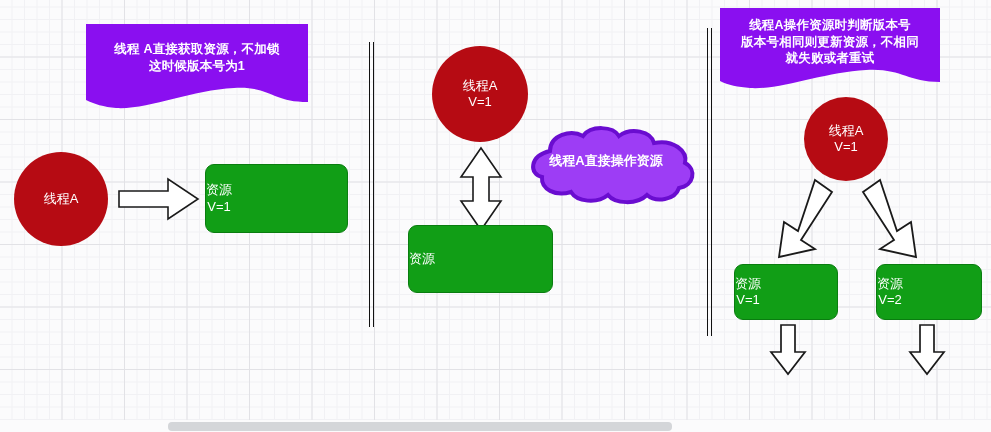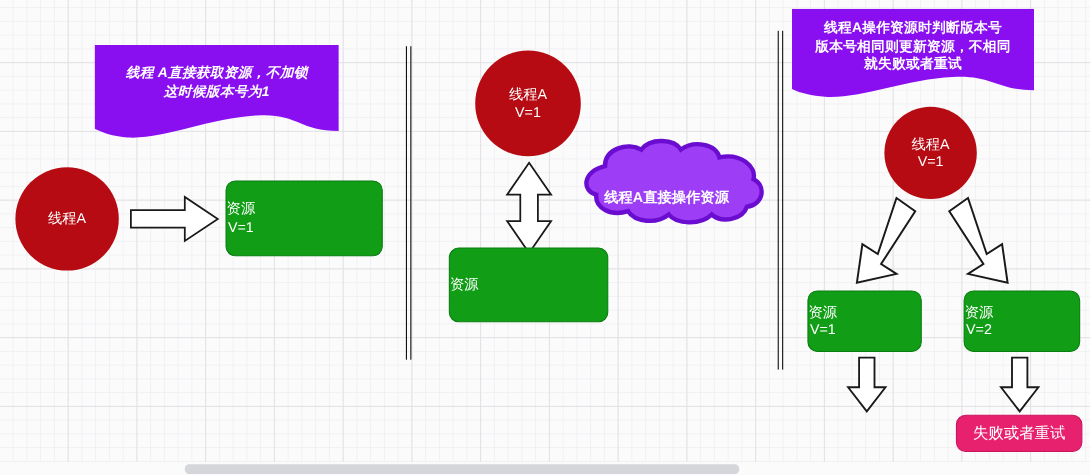--- a/index.html
+++ b/index.html
@@ -133,21 +133,21 @@
     bottom: 1px;
     background: #d4d6d9;
     border-radius: 4px;
   }
 </style>
 </head>
 <body>
 
 <div id="canvas">
 
-  <div class="abs banner-wrap" style="left:86px; top:41px; width:222px; height:88px;font-style:italic;">
+  <div class="abs banner-wrap" style="left:86px; top:24px; width:222px; height:88px;">
     <svg width="222" height="88" viewBox="0 0 222 88" xmlns="http://www.w3.org/2000/svg">
       <path d="M0,0 L222,0 L222,78 C185,78 185,62 148,64 C105,66 62,86 30,84 C18,83 8,80 0,76 Z" fill="#8a0ff0"></path>
     </svg>
     <div class="banner-text" style="top:17px; font-size:12.5px;">线程 A直接获取资源，不加锁
 这时候版本号为1</div>
   </div>
 
   <div class="abs circle" style="left:14px; top:152px; width:94px; height:94px;">
     <div class="node-text">线程A</div>
   </div>
@@ -189,21 +189,21 @@
                  C118,4 138,8 141,20
                  C160,16 175,28 172,40
                  C184,46 181,63 166,65
                  C162,77 143,80 134,72
                  C124,82 102,81 95,72
                  C84,81 64,79 58,69
                  C42,74 28,66 29,54
                  C16,51 16,33 37,28 Z"></path>
       </g>
     </svg>
-    <div class="cloud-text" style="top:48px;">线程A直接操作资源</div>
+    <div class="cloud-text" style="top:29px;">线程A直接操作资源</div>
   </div>
 
   <div class="abs divider" style="left:707px; top:28px; height:308px;"></div>
 
   <div class="abs banner-wrap" style="left:720px; top:8px; width:220px; height:84px;">
     <svg width="220" height="84" viewBox="0 0 220 84" xmlns="http://www.w3.org/2000/svg">
       <path d="M0,0 L220,0 L220,74 C186,74 182,60 146,62 C104,64 62,82 30,80 C18,79 8,77 0,73 Z" fill="#8a0ff0"></path>
     </svg>
     <div class="banner-text" style="top:9px; font-size:12.5px;">线程A操作资源时判断版本号
 版本号相同则更新资源，不相同
@@ -243,21 +243,18 @@
     </svg>
   </div>
 
   <div class="abs arrow-wrap" style="left:908px; top:324px; width:38px; height:52px;">
     <svg width="38" height="52" viewBox="0 0 38 52" xmlns="http://www.w3.org/2000/svg">
       <path d="M12,1 L26,1 L26,28 L36,28 L19,50 L2,28 L12,28 Z" fill="#ffffff" stroke="#1a1a1a" stroke-width="1.7" stroke-linejoin="miter"></path>
     </svg>
   </div>
 
 
-  <div class="abs result-box result-fail" style="left:869px; top:377px; width:115px; height:34px;">
-    <div class="node-text">失败或者重试</div>
-  </div>
 
   <div class="abs scroll-track">
     <div class="abs scroll-thumb" style="left:168px; width:504px;"></div>
   </div>
 
 </div>
 
 </body></html>

